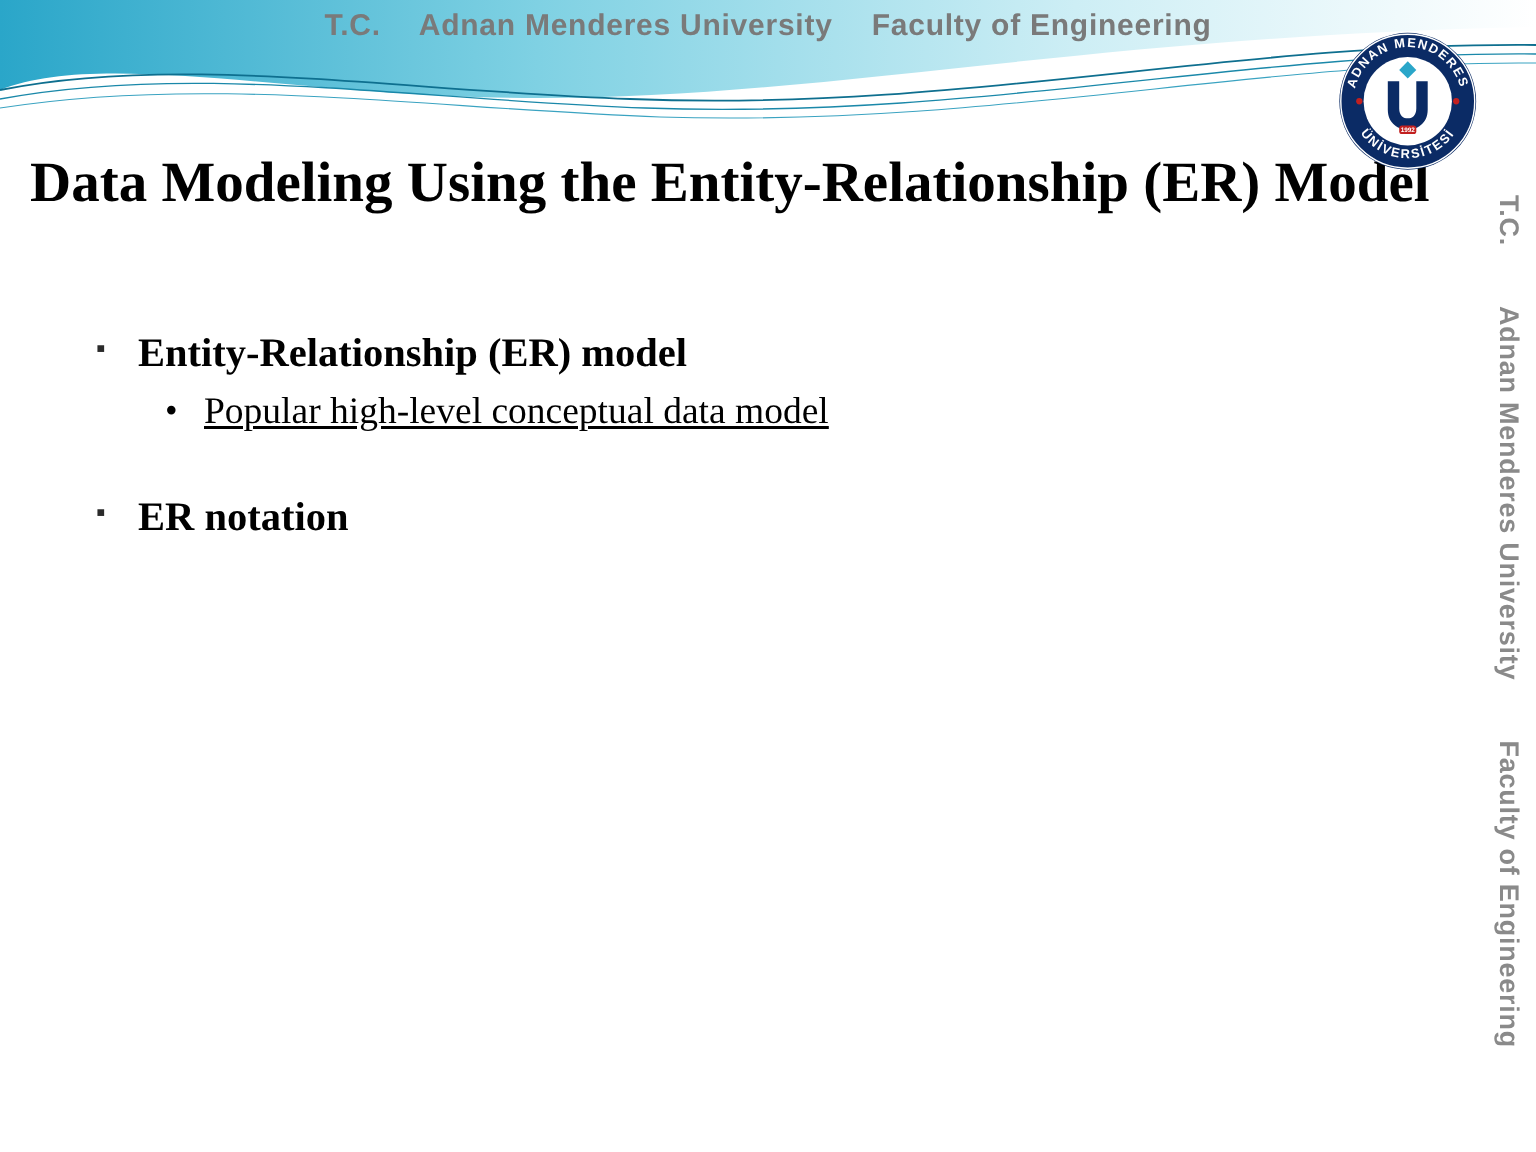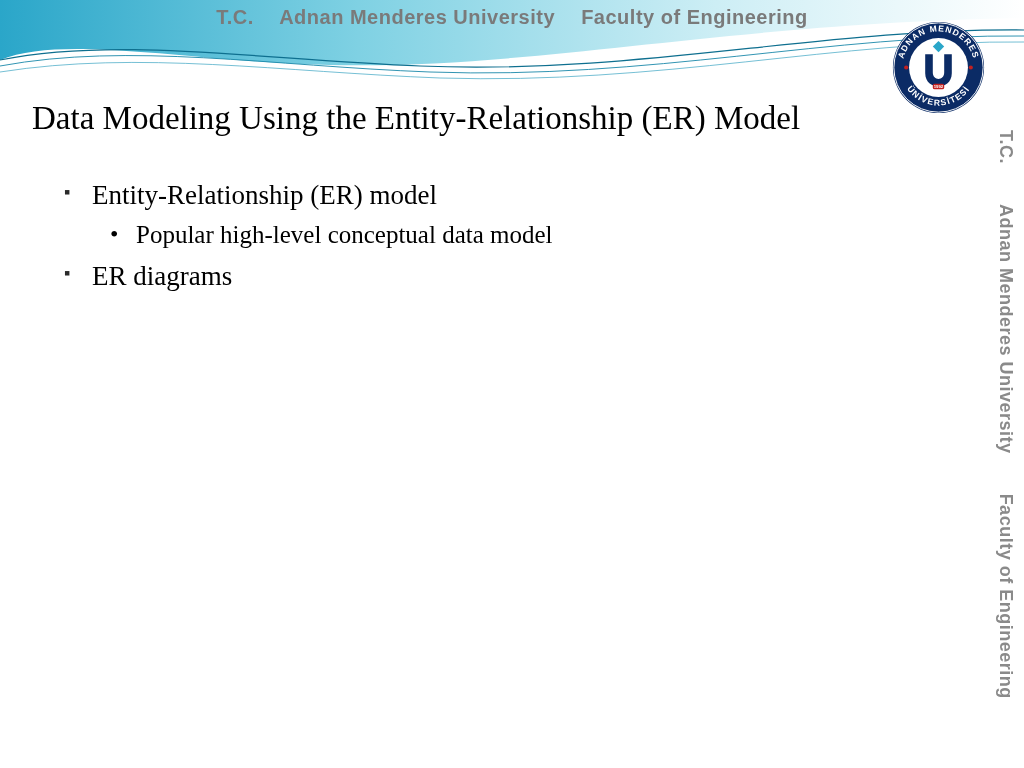--- a/index.html
+++ b/index.html
@@ -61,58 +61,60 @@
     top: 20px;
     right: 38px;
     width: 95px;
     height: 95px;
     z-index: 4;
   }
   
   .slide-title {
     position: absolute;
     top: 100px;
-    left: 32px;
+    left: 20px;
     width: 960px;
-    font-size: 33px;
-    font-weight: normal;
+    font-size: 38px;
+    font-weight: bold;
     color: #000;
     z-index: 2;
   }
   
   .content {
     position: absolute;
     top: 180px;
     left: 64px;
     width: 880px;
     color: #000;
     z-index: 2;
   }
   .lvl1 {
     font-size: 27px;
-    font-weight: normal;
+    font-weight: bold;
     margin-bottom: 10px;
     position: relative;
     padding-left: 28px;
+    margin-top: 40px;
   }
   .lvl1::before {
     content: "▪";
     position: absolute;
     left: 0;
     top: 2px;
     font-size: 18px;
     color: #2a2a2a;
   }
   .lvl2 {
     font-size: 25px;
     font-weight: normal;
     margin-bottom: 12px;
     margin-left: 46px;
     position: relative;
     padding-left: 26px;
+    text-decoration: underline;
   }
   .lvl2::before {
     content: "•";
     position: absolute;
     left: 0;
     top: 0;
     font-size: 24px;
     color: #000;
   }
 </style>
@@ -168,15 +170,15 @@
   <rect x="44" y="67" width="12" height="6" rx="2" fill="#c22020"></rect>
   <text x="50" y="71.5" font-family="Arial" font-size="4.5" font-weight="bold" fill="#ffffff" text-anchor="middle">1992</text>
 </svg>
 
 <div class="slide-title">Data Modeling Using the Entity-Relationship (ER) Model</div>
 
 <div class="content">
   <div class="lvl1"><span>Entity-Relationship (ER) model</span></div>
   <div class="lvl2"><span>Popular high-level conceptual data model</span></div>
 
-  <div class="lvl1"><span>ER diagrams</span></div>
+  <div class="lvl1"><span>ER notation</span></div>
 
 </div>
 
 </body></html>

